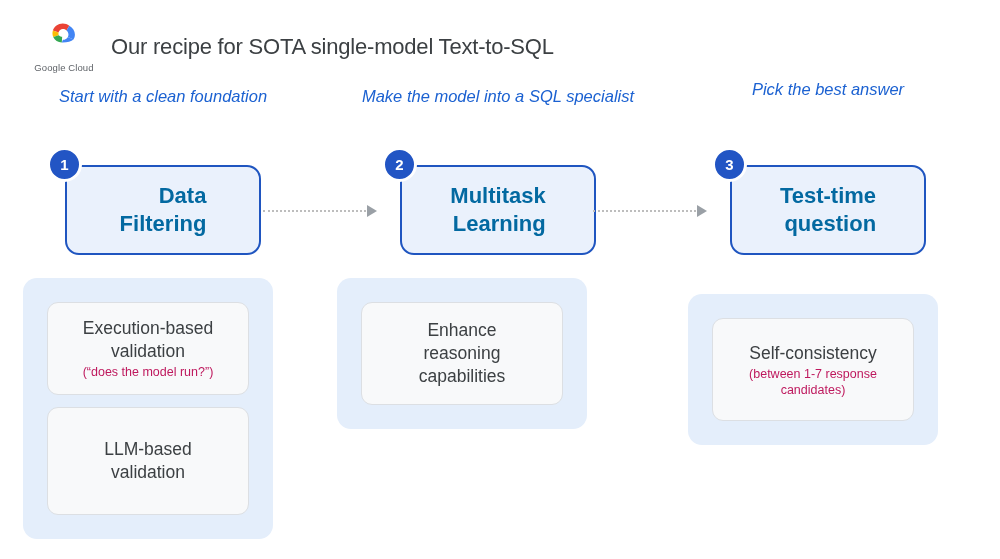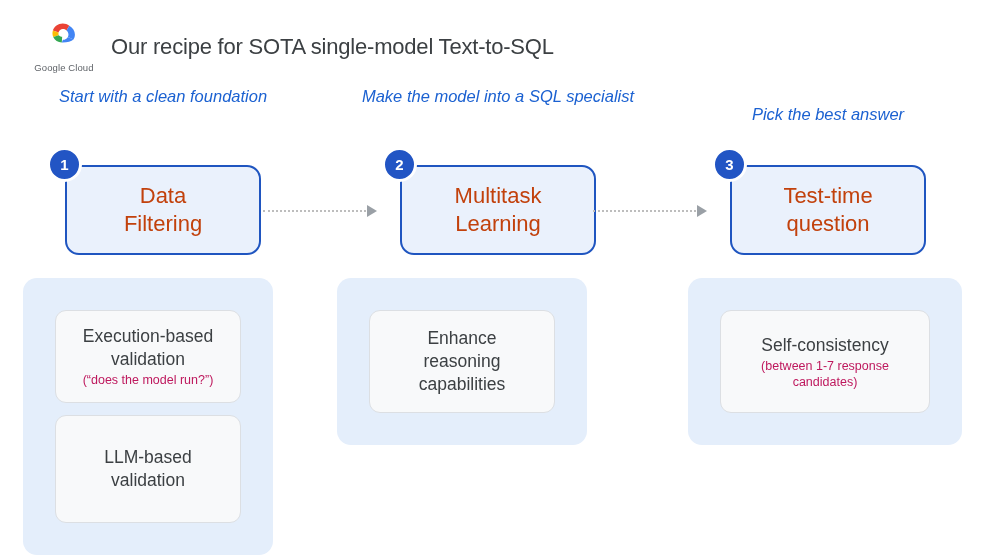--- a/index.html
+++ b/index.html
@@ -59,21 +59,21 @@
     position: absolute;
     top: 86px;
     width: 100%;
     text-align: center;
     font-style: italic;
     font-size: 16.5px;
     line-height: 21px;
     color: #1a73e8;
     color: #1b61d1;
   }
-  .caption-3 { top: 104px; }
+  .caption-3 { top: 79px; }
 
   
   .step-wrap {
     position: absolute;
     top: 165px;
     left: 50px;
     width: 196px;
     height: 90px;
   }
   .step-card {
@@ -82,24 +82,25 @@
     background: #eaf1fc;
     border: 2.5px solid #1f55c0;
     border-radius: 14px;
     display: flex;
     align-items: center;
     justify-content: center;
     text-align: center;
   }
   .step-label {
     font-size: 22px;
-    font-weight: normal;
-    color: #c2410c;
+    font-weight: bold;
+    color: #0369a1;
     line-height: 28px;
     white-space: pre-line;
+    text-align: right;
   }
   .step-badge {
     position: absolute;
     left: -18px;
     top: -18px;
     width: 35px;
     height: 35px;
     border-radius: 50%;
     background: #2255c4;
     border: 3px solid #ffffff;
@@ -133,28 +134,28 @@
     border-top: 6px solid transparent;
     border-bottom: 6px solid transparent;
     margin-left: 1px;
   }
 
   
   .panel {
     position: absolute;
     background: #e4eefb;
     border-radius: 14px;
-    padding: 32px;
+    padding: 24px;
     display: flex;
     flex-direction: column;
     gap: 12px;
   }
   .panel-1 { left: 23px; top: 278px; width: 250px; }
   .panel-2 { left: 337px; top: 278px; width: 250px; }
-  .panel-3 { left: 688px; top: 278px; width: 274px; }
+  .panel-3 { left: 688px; top: 294px; width: 250px; }
 
   .detail-card {
     background: #f8f9fa;
     border: 1px solid #dcdfe3;
     border-radius: 11px;
     padding: 13px 10px;
     text-align: center;
     display: flex;
     flex-direction: column;
     align-items: center;

